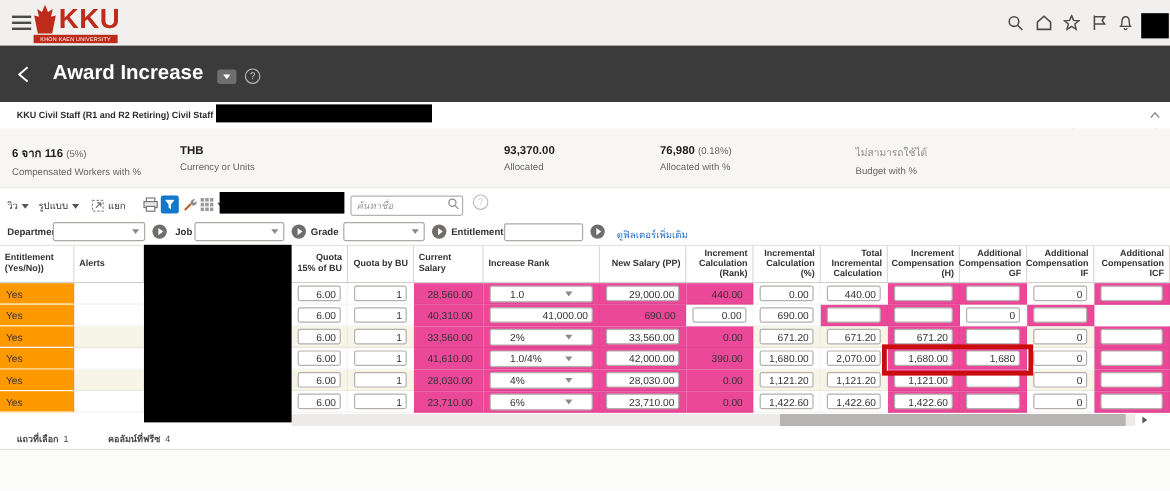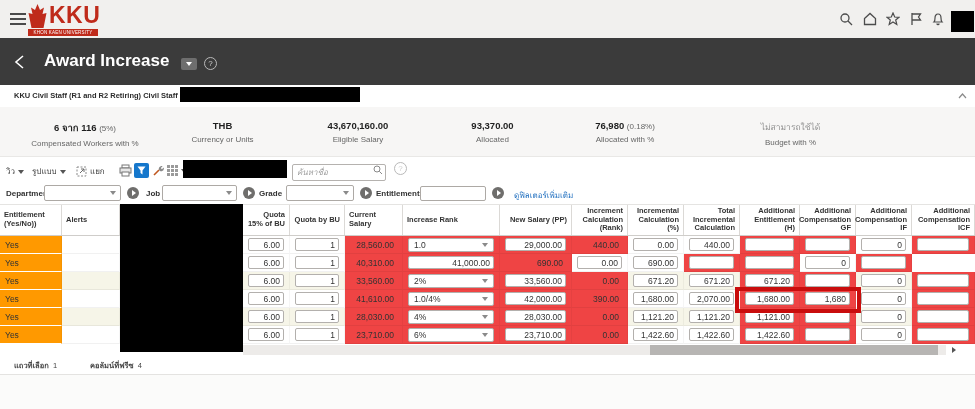--- a/index.html
+++ b/index.html
@@ -28,21 +28,21 @@
   .save-btn { position:absolute; left:894px; top:51px; width:70px; height:21px; background:transparent; border:1px solid #ababab; border-radius:2px; color:#fff; font-size:8.5px; font-weight:bold; text-align:center; line-height:19px; cursor:pointer; }
 
   
   .contextrow { position:absolute; left:0; top:85px; width:975px; height:22px; background:#fff; }
   .ctx-title { position:absolute; left:14px; top:6px; font-size:7.5px; font-weight:bold; color:#2b2b2b; }
   .ctx-redact { position:absolute; left:180px; top:2px; width:180px; height:15px; background:#000; }
   .collapse-chev { position:absolute; left:958px; top:8px; cursor:pointer; }
 
   
   .statsrow { position:absolute; left:0; top:107px; width:975px; height:49px; background:#f7f6f5; }
-  .stat { position:absolute; top:13px; text-align:center; }
+  .stat { position:absolute; top:13px; text-align:left; }
   .stat .v { font-size:9.5px; font-weight:bold; color:#1f1f1f; white-space:nowrap; }
   .stat .sfx { font-weight:normal; font-size:8px; color:#666; }
   .stat .l { font-size:8px; color:#666; margin-top:4px; white-space:nowrap; }
   .stat.muted .v { font-weight:normal; color:#8f8f8f; font-size:8.5px;font-family:Liberation Mono, monospace; }
   .stats-arrow { position:absolute; left:913px; top:130px; width:0; height:0; border-top:4px solid transparent; border-bottom:4px solid transparent; border-left:6px solid #6b6b6b; cursor:pointer; }
 
   
   .toolbar { position:absolute; left:0; top:156px; width:975px; height:27px; background:#fff; border-top:1px solid #e9e8e6; }
   .tb-item { position:absolute; top:8px; font-size:8px; color:#333; display:flex; align-items:center; gap:3px; cursor:pointer; white-space:nowrap; }
   .dd-caret { width:0; height:0; border-left:3px solid transparent; border-right:3px solid transparent; border-top:4px solid #555; display:inline-block; }
@@ -65,26 +65,26 @@
   .morefilters { position:absolute; left:514px; top:6px; font-size:8px; color:#1b6cbe; cursor:pointer; white-space:nowrap; }
 
   
   .grid15 { display:grid; grid-template-columns:62px 58px 123px 47px 55px 58px 97px 72px 56px 56px 56px 60px 56px 56px 63px; }
   .thead { position:absolute; left:0; top:204px; width:975px; height:32px; border-top:1px solid #e5e4e2; border-bottom:1px solid #cfcdca; background:#fff; }
   .th { font-size:7.5px; font-weight:bold; color:#333; line-height:1.15; padding:2px 4px; border-right:1px solid #dbd9d6; display:flex; align-items:center; }
   .th.ta-r { justify-content:flex-end; text-align:right; }
   .tbody { position:absolute; left:0; top:236px; width:975px; }
   .trow { height:18px; }
   .td { display:flex; align-items:center; justify-content:center; border-right:1px solid rgba(0,0,0,0.04); border-bottom:1px solid rgba(0,0,0,0.05); background:#fff; }
-  .td.y { background:#ef4444; }
+  .td.y { background:#ec4899; }
   .td.ent { background:#ff9900; justify-content:flex-start; padding-left:5px; font-size:8.5px; color:#333; border-bottom:1px solid #fff; }
   .trow.stripe .td.w { background:#f6f5e8; }
   .td.stat-num { justify-content:flex-end; padding-right:8px; font-size:8.5px; color:#333; }
   .cellin { width:calc(100% - 10px); height:13px; border:1px solid #b3b0ad; border-radius:2px; font-size:8.5px; text-align:right; color:#333; padding:0 3px; background:#fff; font-family:"Liberation Sans",sans-serif; }
-  .sel { width:calc(100% - 10px); height:14px; border:1px solid #b3b0ad; border-radius:2px; background:#fff; display:flex; align-items:center; justify-content:space-between; padding:0 5px; font-size:8.5px; color:#333; cursor:pointer; }
+  .sel { width:calc(100% - 10px); height:14px; border:1px solid #b3b0ad; border-radius:2px; background:#fff; display:flex; align-items:center; justify-content:space-between; padding:0 16px; font-size:8.5px; color:#333; cursor:pointer; }
   .sel .caret { width:0; height:0; border-left:3px solid transparent; border-right:3px solid transparent; border-top:4px solid #8a8a8a; }
 
   
   .name-redact { position:absolute; left:120px; top:204px; width:123px; height:148px; background:#000; z-index:5; }
   .red-annotation { position:absolute; left:735px; top:287px; width:126px; height:26px; border:4px solid #c90d0d; z-index:6; }
 
   
   .hscroll-track { position:absolute; left:243px; top:345px; width:703px; height:10px; background:#edebe9; }
   .hscroll-thumb { position:absolute; left:650px; top:345px; width:288px; height:10px; background:#b7b5b3; cursor:pointer; }
   .hscroll-btn { position:absolute; left:947px; top:345px; width:13px; height:10px; display:flex; align-items:center; justify-content:center; cursor:pointer; }
@@ -156,24 +156,20 @@
   </div>
 
   <div class="statsrow">
     <div class="stat" style="left:10px; width:150px">
       <div class="v"><span>6 จาก 116</span> <span class="sfx">(5%)</span></div>
       <div class="l">Compensated Workers with %</div>
     </div>
     <div class="stat" style="left:150px; width:145px">
       <div class="v">THB</div>
       <div class="l">Currency or Units</div>
-    </div>
-    <div class="stat" style="left:283px; width:150px">
-      <div class="v">43,670,160.00</div>
-      <div class="l">Eligible Salary</div>
     </div>
     <div class="stat" style="left:420px; width:145px">
       <div class="v">93,370.00</div>
       <div class="l">Allocated</div>
     </div>
     <div class="stat" style="left:550px; width:150px">
       <div class="v"><span>76,980</span> <span class="sfx">(0.18%)</span></div>
       <div class="l">Allocated with %</div>
     </div>
     <div class="stat muted" style="left:713px; width:155px">
@@ -273,21 +269,21 @@
     <div class="th">Alerts</div>
     <div class="th"></div>
     <div class="th ta-r">Quota 15% of BU</div>
     <div class="th ta-r">Quota by BU</div>
     <div class="th">Current Salary</div>
     <div class="th">Increase Rank</div>
     <div class="th ta-r">New Salary (PP)</div>
     <div class="th ta-r">Increment Calculation (Rank)</div>
     <div class="th ta-r">Incremental Calculation (%)</div>
     <div class="th ta-r">Total Incremental Calculation</div>
-    <div class="th ta-r">Additional Entitlement (H)</div>
+    <div class="th ta-r">Increment Compensation (H)</div>
     <div class="th ta-r">Additional Compensation GF</div>
     <div class="th ta-r">Additional Compensation IF</div>
     <div class="th ta-r">Additional Compensation ICF</div>
   </div>
 
   <div class="tbody">
 
     <div class="trow grid15">
       <div class="td ent">Yes</div>
       <div class="td w"></div>

